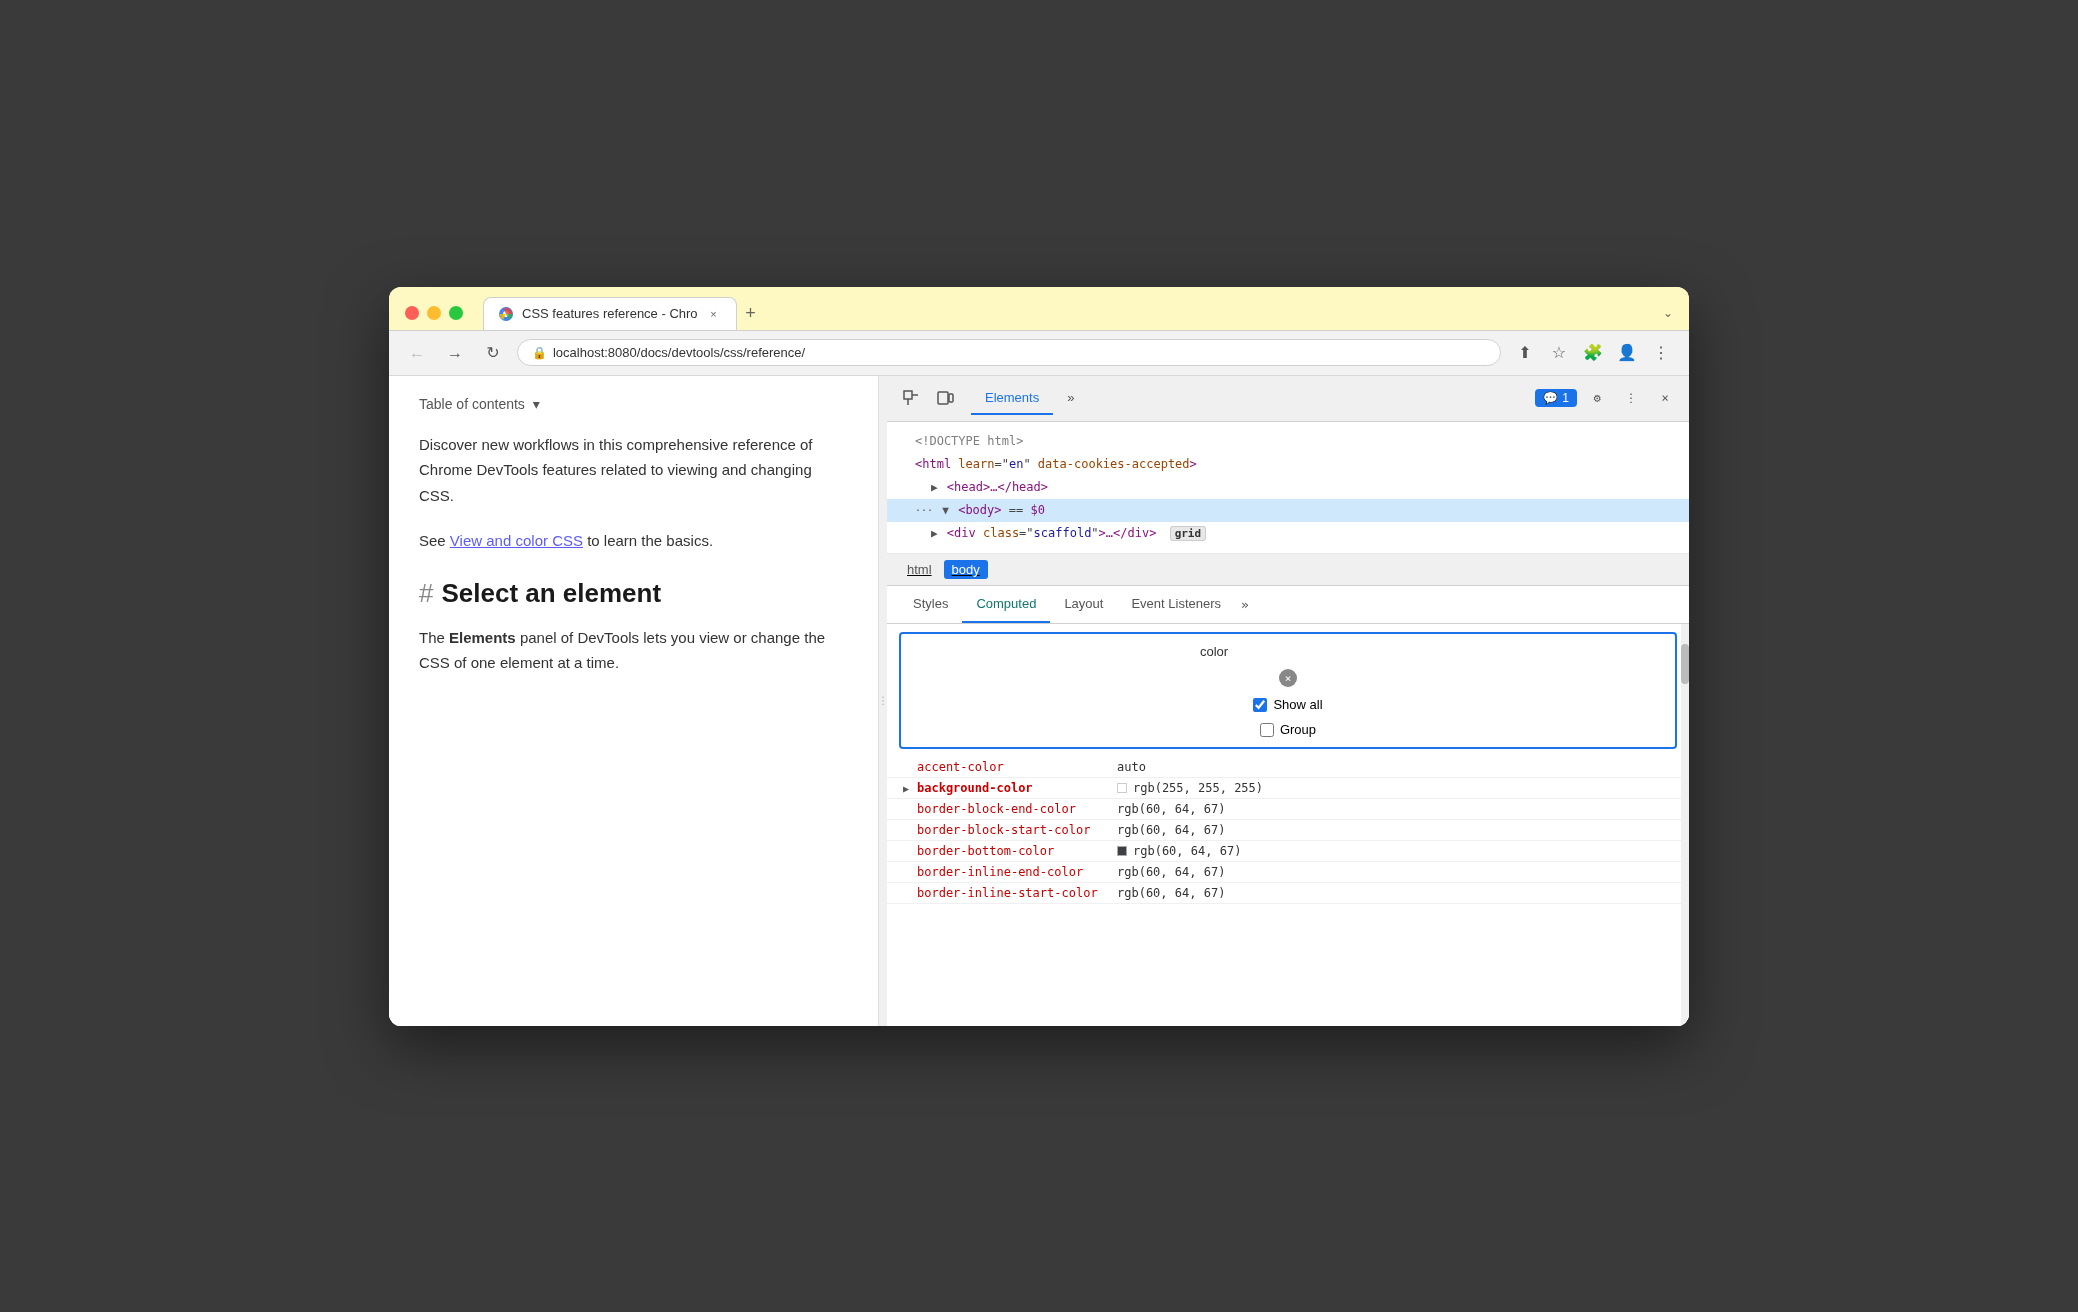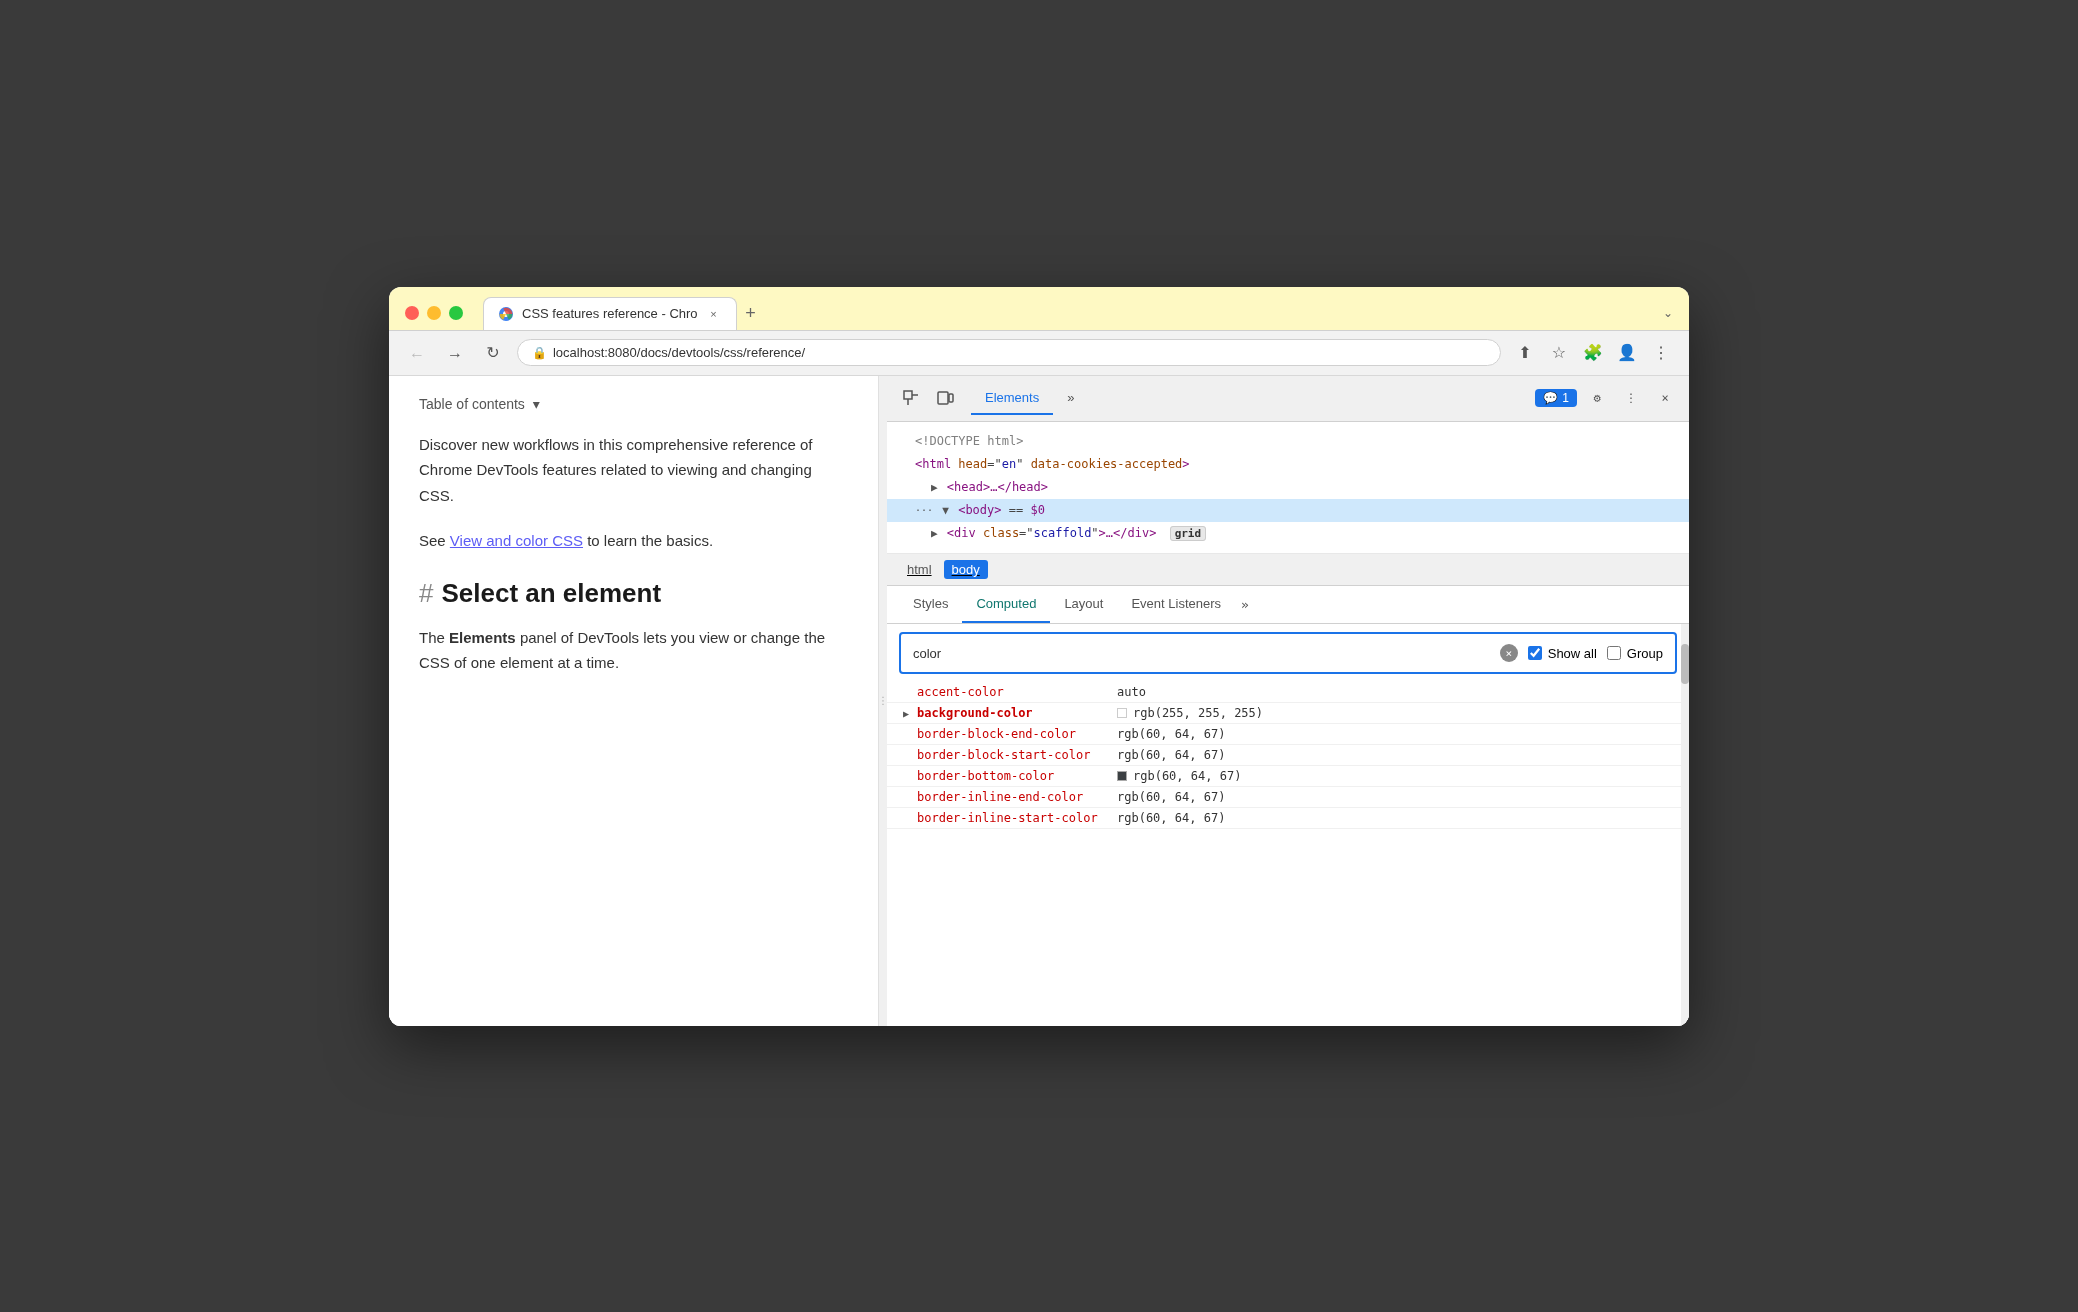--- a/index.html
+++ b/index.html
@@ -405,20 +405,21 @@
     }
 
     .filter-row {
       padding: 10px 12px;
       display: flex;
       align-items: center;
       gap: 10px;
       border: 2px solid #1a73e8;
       margin: 8px 12px;
       border-radius: 4px;
+      flex-direction: column;
     }
 
     .filter-input {
       flex: 1;
       border: none;
       outline: none;
       font-size: 13px;
       color: #333;
       font-family: -apple-system, sans-serif;
     }
@@ -646,21 +647,21 @@
           <div class="dt-tool-btn">⋮</div>
           <div class="dt-tool-btn">×</div>
         </div>
       </div>
 
       <div class="dom-tree">
         <div class="dom-line dom-indent-1">
           <span class="dom-comment">&lt;!DOCTYPE html&gt;</span>
         </div>
         <div class="dom-line dom-indent-1">
-          <span class="dom-tag">&lt;html </span><span class="dom-attr-name">head</span><span class="dom-special">="</span><span class="dom-attr-val">en</span><span class="dom-special">"</span><span class="dom-attr-name"> data-cookies-accepted</span><span class="dom-tag">&gt;</span>
+          <span class="dom-tag">&lt;html </span><span class="dom-attr-name">learn</span><span class="dom-special">="</span><span class="dom-attr-val">en</span><span class="dom-special">"</span><span class="dom-attr-name"> data-cookies-accepted</span><span class="dom-tag">&gt;</span>
         </div>
         <div class="dom-line dom-indent-2">
           <span class="dom-triangle">▶</span>
           <span class="dom-tag">&lt;head&gt;…&lt;/head&gt;</span>
         </div>
         <div class="dom-line dom-indent-1 selected">
           <span style="color:#555; font-size:10px; margin-right:2px;">···</span>
           <span class="dom-triangle">▼</span>
           <span class="dom-tag">&lt;body&gt;</span>
           <span class="dom-special"> == </span>

